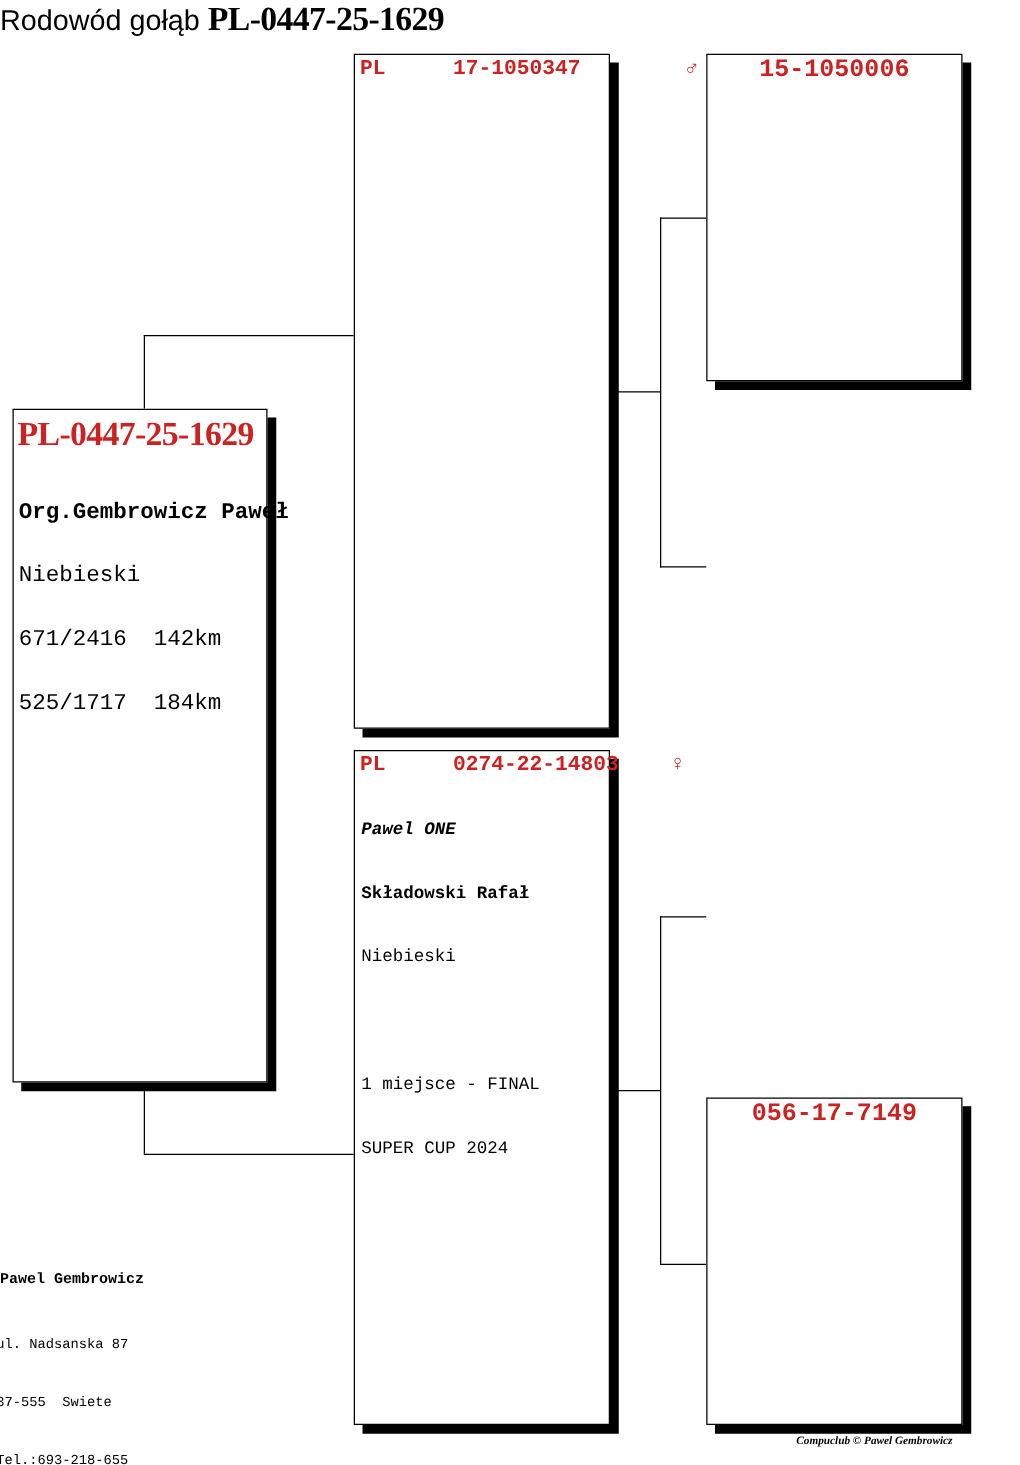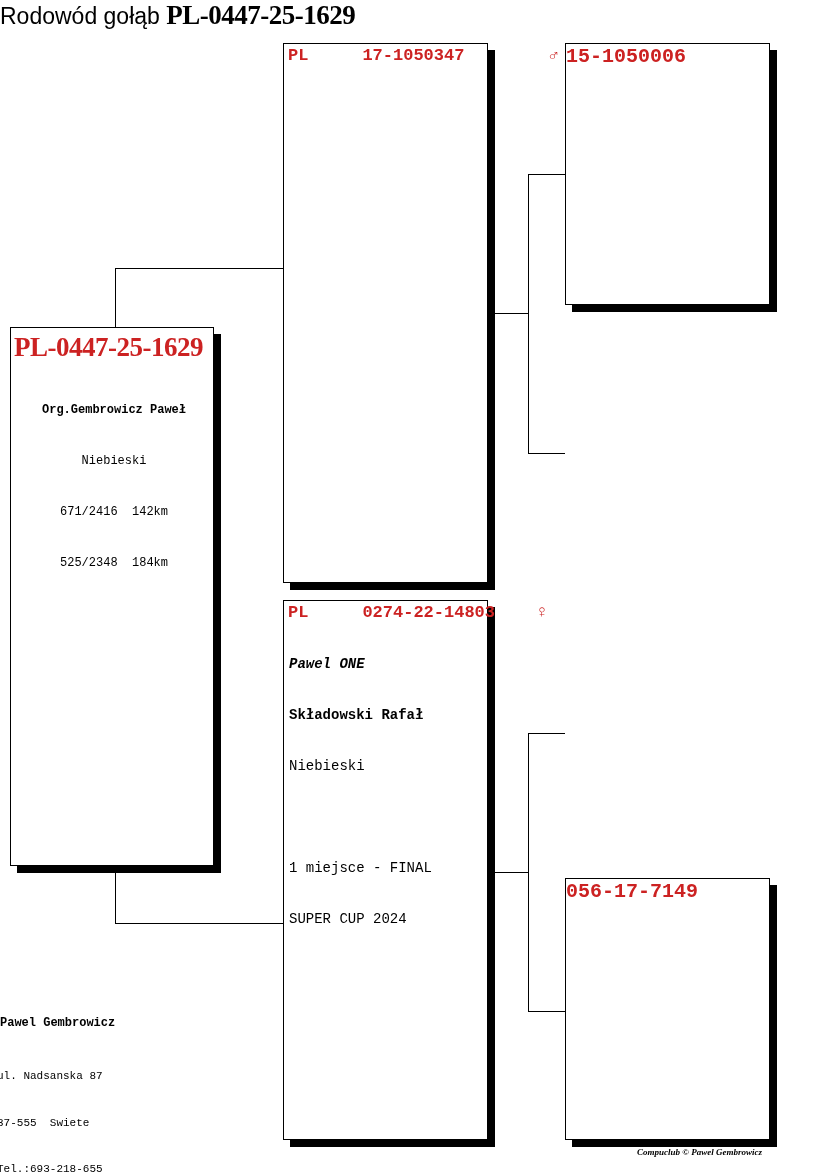--- a/index.html
+++ b/index.html
@@ -13,24 +13,24 @@
   .father-box{left:283px;top:43px;width:205px;height:540px;}
   .mother-box{left:283px;top:600px;width:205px;height:540px;}
   .gp1{left:565px;top:43px;width:205px;height:262px;}
   .gp2{left:565px;top:320px;width:205px;height:263px;}
   .gp3{left:565px;top:600px;width:205px;height:262px;}
   .gp4{left:565px;top:878px;width:205px;height:262px;}
   .hdr{display:flex;align-items:baseline;color:#cc2222;font-weight:bold;font-size:17px;
        padding:2px 8px 0 4px;white-space:pre;gap:42px;}
   .hdr .ring-number{margin-left:12px;}
   .hdr .spacer{flex:1;}
-  .gp-hdr{display:block;color:#cc2222;font-weight:bold;font-size:20px;padding-top:1px;white-space:nowrap;}
+  .gp-hdr{display:block;text-align:center;color:#cc2222;font-weight:bold;font-size:20px;padding-top:1px;white-space:nowrap;}
   .subject-ring{color:#cc2222;font-family:"Liberation Serif","DejaVu Serif",serif;font-weight:bold;
                 font-size:27px;letter-spacing:-0.5px;margin:4px 0 5px 3px;white-space:nowrap;}
-  .subject-body{padding-left:4px;font-size:12px;line-height:17px;white-space:pre;text-align:center;}
+  .subject-body{padding-left:4px;font-size:18px;line-height:17px;white-space:pre;}
   .subject-body .b{font-weight:bold;}
   .mother-body{padding-left:5px;font-size:14px;line-height:17px;white-space:pre;}
   .m-name{font-weight:bold;font-style:italic;}
   .m-owner{font-weight:bold;}
   .blank-line{height:17px;}
   .line{position:absolute;background:#000;}
   .footer{position:absolute;left:0;top:1016px;}
   .footer-name{font-weight:bold;font-size:12px;white-space:pre;}
   .footer-address{margin-left:-3px;margin-top:8px;font-size:11px;line-height:15.5px;white-space:pre;}
   .watermark{position:absolute;left:637px;top:1147px;width:140px;
@@ -58,21 +58,21 @@
   <div class="line" style="left:528px;top:733px;width:1px;height:279px;"></div>
   <div class="line" style="left:528px;top:733px;width:37px;height:1px;"></div>
   <div class="line" style="left:528px;top:1011px;width:37px;height:1px;"></div>
 
   <div class="box subject-box">
     <div class="subject-ring">PL-0447-25-1629</div>
     <div class="subject-body">
       <div class="b">Org.Gembrowicz Paweł</div>
       <div>Niebieski</div>
       <div>671/2416  142km</div>
-      <div>525/2348  184km</div>
+      <div>525/1717  184km</div>
     </div>
   </div>
 
   <div class="box father-box">
     <div class="hdr">
       <span>PL</span>
       <span class="ring-number">17-1050347</span>
       <span class="spacer"></span>
       <span>♂</span>
     </div>

